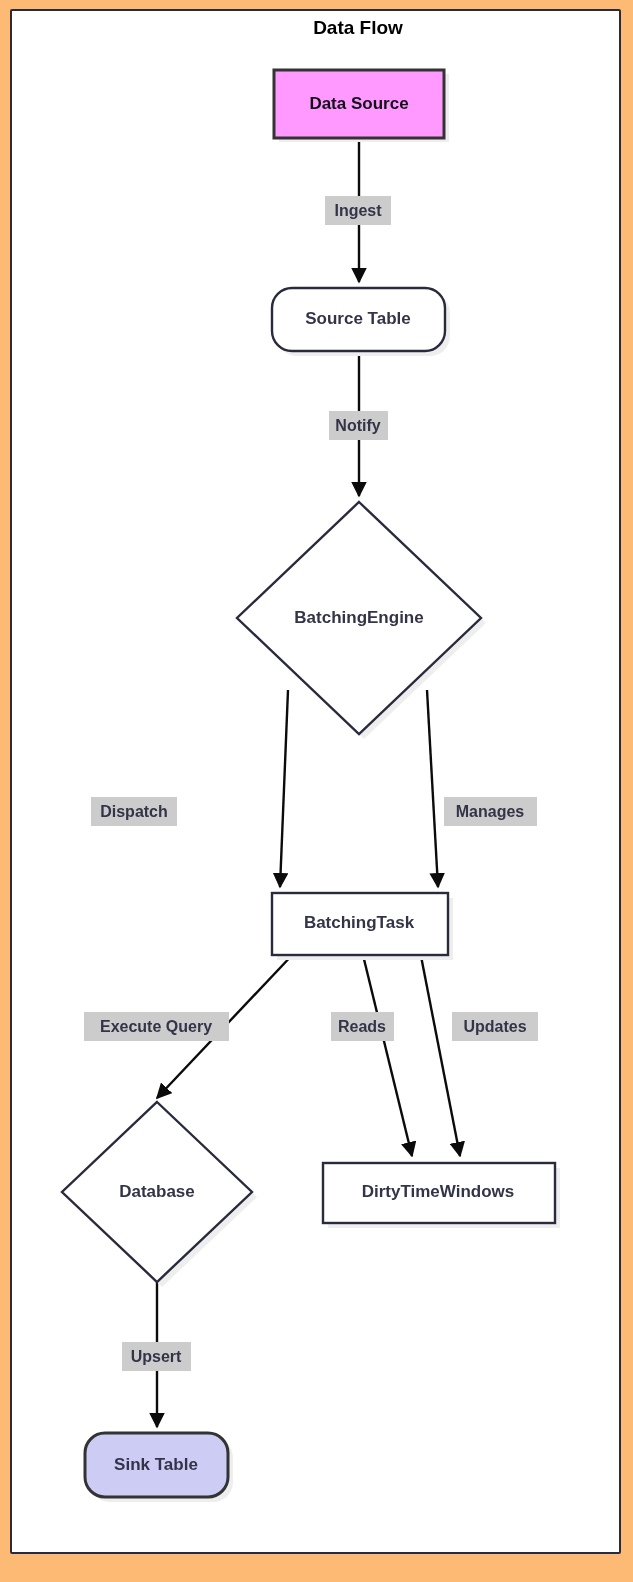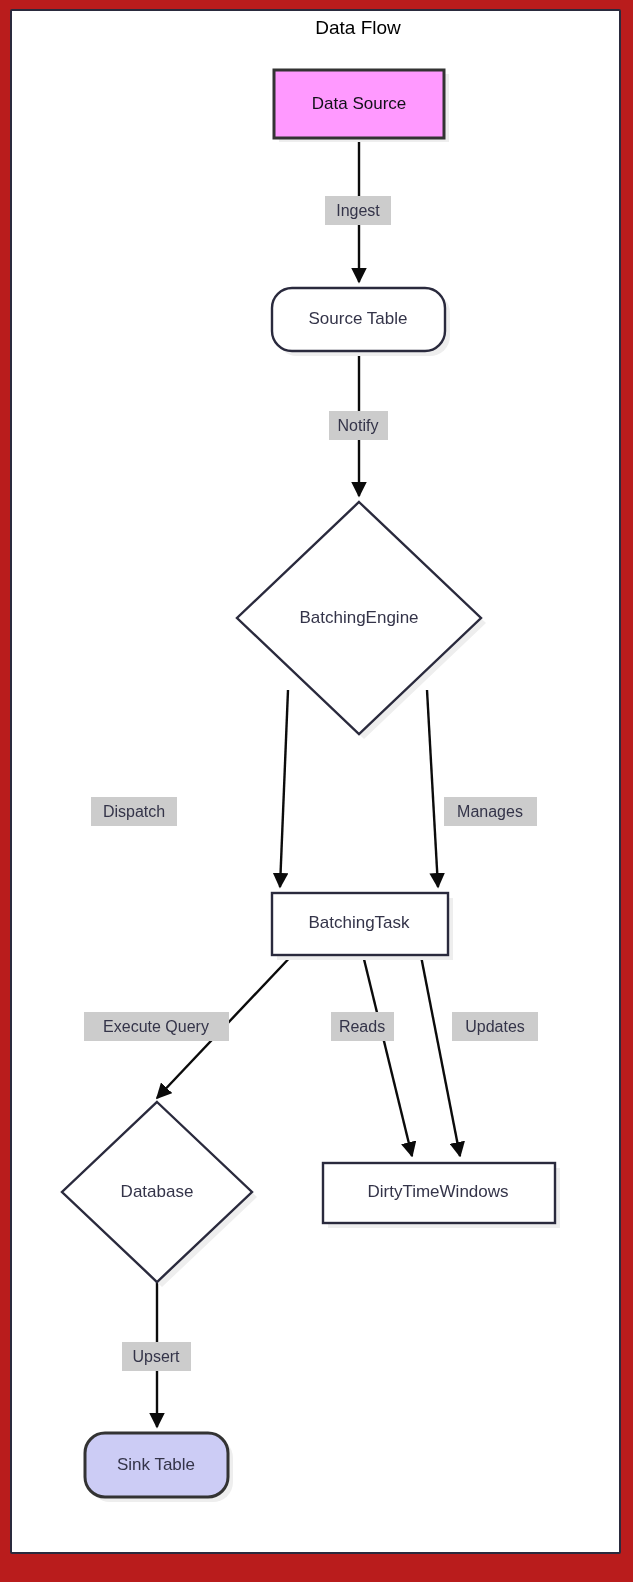--- a/index.html
+++ b/index.html
@@ -10,21 +10,22 @@
   body {
     width: 633px;
     height: 1582px;
     font-family: "Liberation Sans", sans-serif;
     overflow: hidden;
   }
   #diagram-root {
     position: relative;
     width: 633px;
     height: 1582px;
-    background: #b91c1c;
+    background: #fdba74;
+    font-weight: bold;
   }
   svg#flowchart {
     display: block;
     width: 633px;
     height: 1582px;
   }
   .frame-rect {
     fill: #ffffff;
     stroke: #2a2a3d;
     stroke-width: 2;

